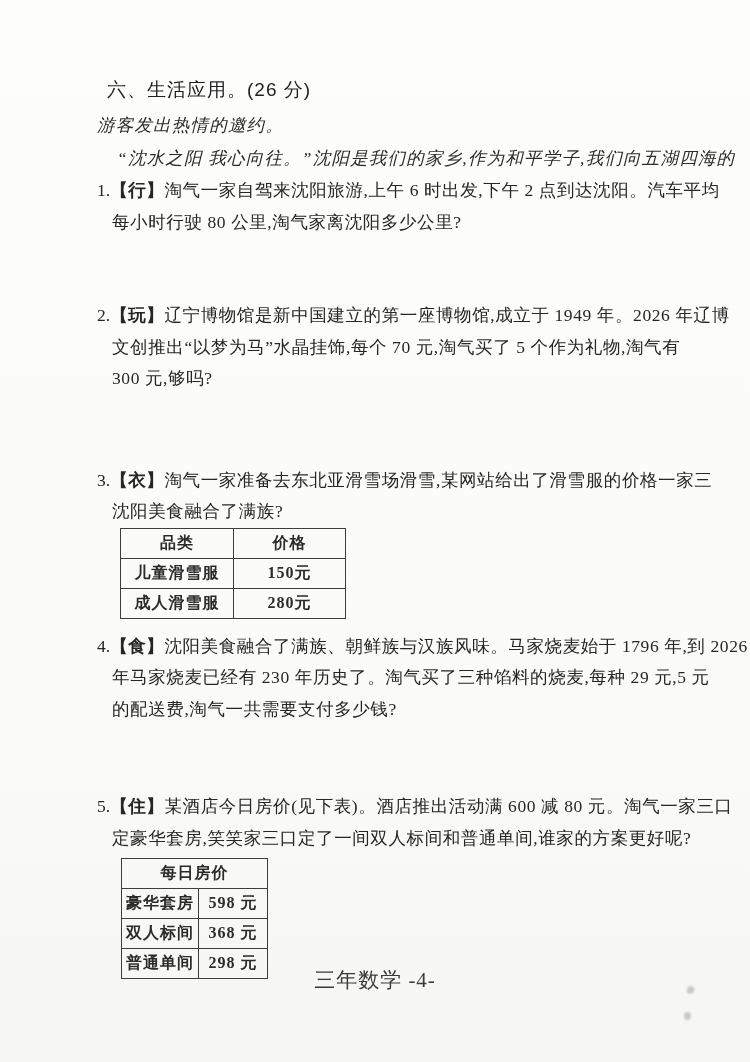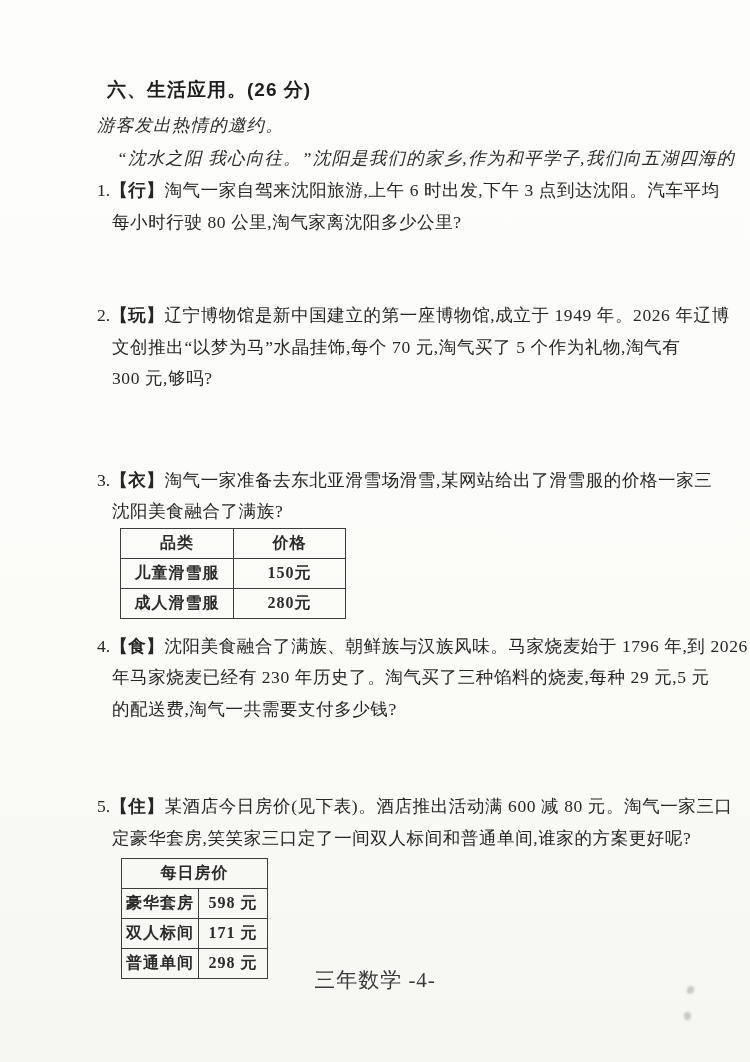--- a/index.html
+++ b/index.html
@@ -14,21 +14,21 @@
     background:linear-gradient(180deg,#fdfdfc 0%,#fbfbf8 60%,#f6f6f2 100%);
     overflow:hidden;
     color:#2e2e2e;
   }
   .content{
     padding:78px 0 0 97px;
     width:580px;
   }
   .sec-title{
     font-family:"Liberation Sans","DejaVu Sans",sans-serif;
-    font-weight:700;
+    font-weight:400;
     font-size:19px;
     line-height:24px;
     margin-left:10px;
     letter-spacing:1px;
     color:#1f1f1f;
     white-space:nowrap;
   }
   .intro{
     margin-top:7px;
     font-style:italic;
@@ -104,21 +104,21 @@
   <div class="content">
 
     <div class="sec-title">六、生活应用。(26 分)</div>
 
     <div class="intro">
       <div class="iline">游客发出热情的邀约。</div>
       <div class="iline indent">“沈水之阳 我心向往。”沈阳是我们的家乡,作为和平学子,我们向五湖四海的</div>
     </div>
 
     <div class="q q1">
-      <div class="line"><span class="q-num">1.</span><span class="q-tag">【行】</span><span>淘气一家自驾来沈阳旅游,上午 6 时出发,下午 3 点到达沈阳。汽车平均</span></div>
+      <div class="line"><span class="q-num">1.</span><span class="q-tag">【行】</span><span>淘气一家自驾来沈阳旅游,上午 6 时出发,下午 2 点到达沈阳。汽车平均</span></div>
       <div class="line cont">每小时行驶 80 公里,淘气家离沈阳多少公里?</div>
     </div>
 
     <div class="q q2">
       <div class="line"><span class="q-num">2.</span><span class="q-tag">【玩】</span><span>辽宁博物馆是新中国建立的第一座博物馆,成立于 1949 年。2026 年辽博</span></div>
       <div class="line cont">文创推出“以梦为马”水晶挂饰,每个 70 元,淘气买了 5 个作为礼物,淘气有</div>
       <div class="line cont">300 元,够吗?</div>
     </div>
 
     <div class="q q3">
@@ -158,21 +158,21 @@
       <tbody>
           <tr>
         <td colspan="2">每日房价</td>
       </tr>
       <tr>
         <td class="c1">豪华套房</td>
         <td class="c2">598 元</td>
       </tr>
       <tr>
         <td class="c1">双人标间</td>
-        <td class="c2">171 元</td>
+        <td class="c2">368 元</td>
       </tr>
       <tr>
         <td class="c1">普通单间</td>
         <td class="c2">298 元</td>
       </tr>
     </tbody>
       </table>
 
   </div>
 

